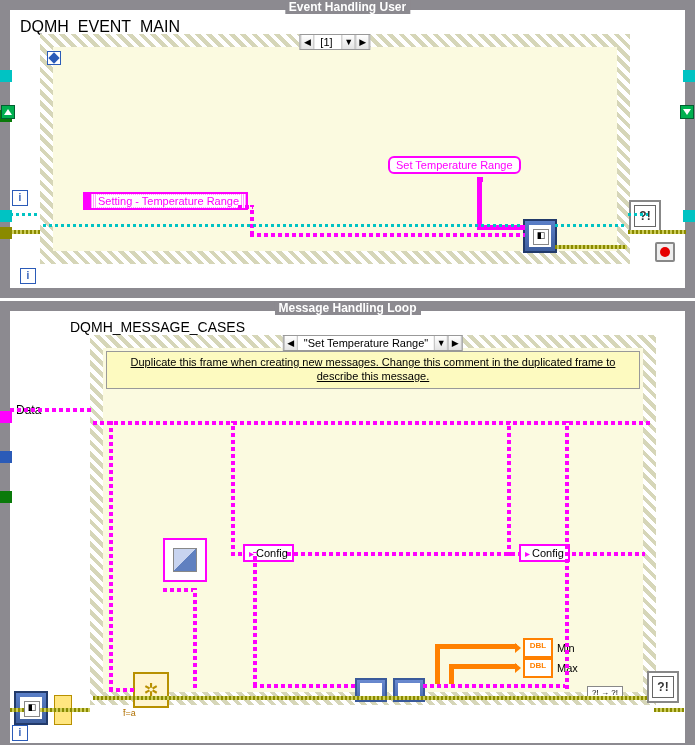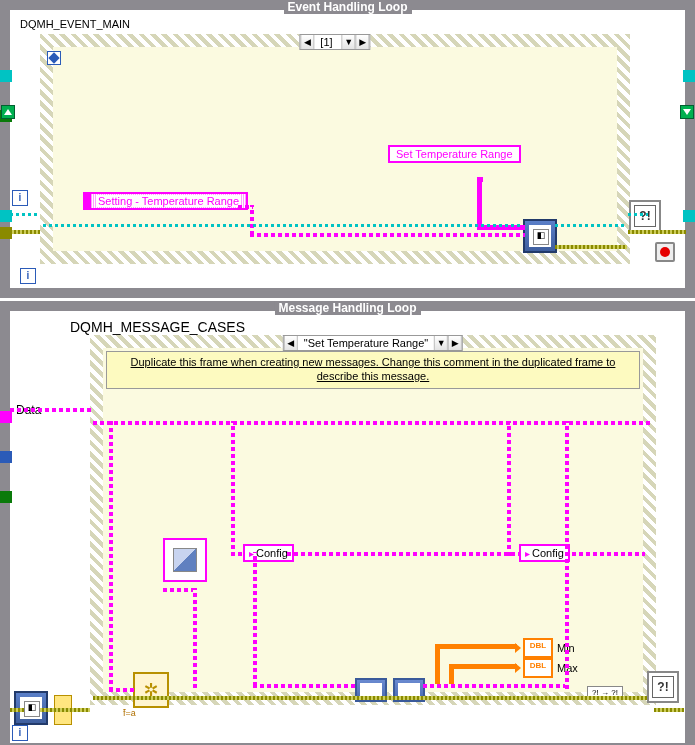--- a/index.html
+++ b/index.html
@@ -31,21 +31,21 @@
   }
   .frame-body {
     position: relative;
   }
   
   .ehl { height: 278px; }
   .ehl-label {
     position: absolute;
     top: 8px;
     left: 10px;
-    font-size: 11px;
+    font-size: 16px;
   }
   .case-hatched {
     position: absolute;
     border: 13px solid transparent;
     border-image: repeating-linear-gradient(45deg,#d6d6b8 0,#d6d6b8 4px,#fff 4px,#fff 8px) 13;
     background: #fbfae0;
   }
   .ehl-case {
     top: 24px;
     left: 30px;
@@ -94,22 +94,23 @@
   .setting-temp {
     top: 145px;
     left: 30px;
     border-left: 8px solid #ff00ff;
     background: repeating-linear-gradient(90deg,#ff9dff,#ff9dff 1px,#fff 1px,#fff 2px);
     background-size: 100% 100%;
     color: #ff00ff;
   }
   .setting-temp span { background:#fff; padding:0 1px; }
   .set-temp-range {
-    top: 98px;
+    top: 109px;
     left: 335px;
+    border-radius: 6px;
   }
   .subvi {
     position: absolute;
     width: 34px;
     height: 34px;
     border: 2px solid #223a6a;
     background: linear-gradient(#5a7fc8,#3f5f9e);
   }
   .subvi::after {
     content: "";
@@ -341,21 +342,21 @@
     align-items:center;
     justify-content:center;
     font-size:18px;
     color:#b89000;
   }
 </style>
 </head>
 <body>
 
 <div class="outer-frame">
-  <div class="frame-title">Event Handling Loop</div>
+  <div class="frame-title">Event Handling User</div>
   <div class="frame-body ehl">
     <div class="ehl-label">DQMH_EVENT_MAIN</div>
 
     <div class="tunnel cyan" style="left:-10px;top:60px;"></div>
     <div class="tunnel pink" style="left:-10px;top:100px;background:#0a7a0a;"></div>
     <div class="tunnel cyan" style="left:-10px;top:200px;"></div>
     <div class="tunnel olive" style="left:-10px;top:217px;"></div>
     <div class="shift-reg" style="left:-9px;top:95px;"></div>
 
     <div class="tunnel cyan" style="right:-10px;top:60px;"></div>

